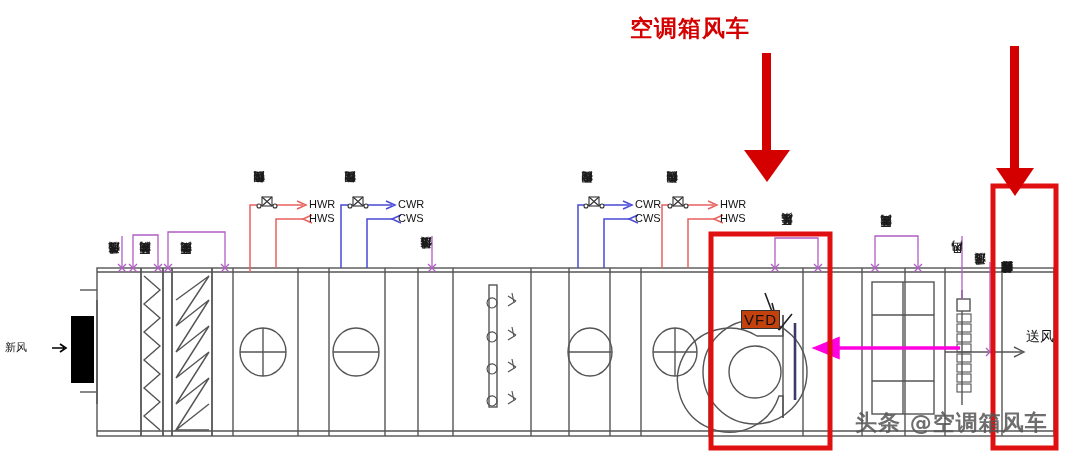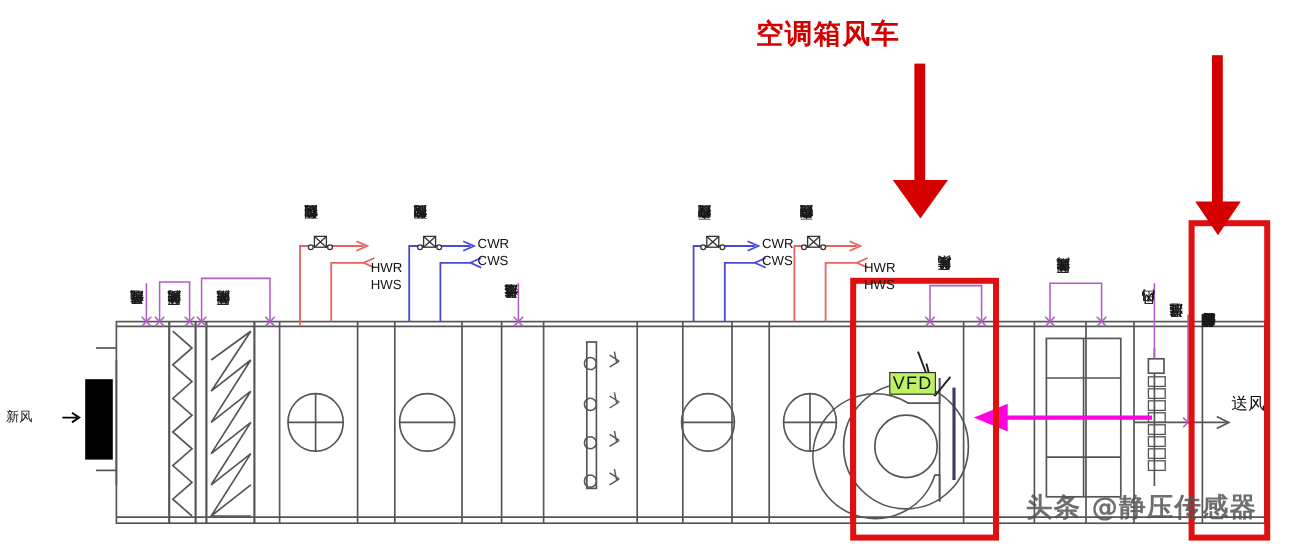--- a/index.html
+++ b/index.html
@@ -37,21 +37,21 @@
     transform:rotate(180deg);
   }
 
   
   .pipelbl{
     position:absolute;
     font-size:11px;
     font-family:"Liberation Sans",sans-serif;
     white-space:nowrap;
   }
-  .pipelbl.hot{color:#111;margin-top:20px;}
+  .pipelbl.hot{color:#111;}
   .pipelbl.cold{color:#111;}
 
   
   .txt{position:absolute;font-size:13px;color:#111;white-space:nowrap;
        font-family:"DejaVu Sans","Liberation Sans",sans-serif;}
 
   
   #watermark{
     position:absolute;
     left:855px;top:408px;
@@ -60,21 +60,21 @@
     font-weight:bold;
     letter-spacing:1px;
     white-space:nowrap;
     font-family:"DejaVu Sans","Liberation Sans",sans-serif;
     opacity:.85;
   }
   svg{position:absolute;left:0;top:0;}
   .vfdbox{
     position:absolute;
     border:1px solid #333;
-    background:#bef264;
+    background:#c2410c;
     font-size:15px;
     letter-spacing:1px;
     color:#111;
     padding:0 2px;
     font-family:"Liberation Sans",sans-serif;
     line-height:17px;
   }
 </style>
 </head>
 <body>
@@ -333,15 +333,15 @@
 
   <div class="pipelbl cold" style="left:398px;top:198px;">CWR</div>
   <div class="pipelbl cold" style="left:398px;top:212px;">CWS</div>
 
   <div class="pipelbl cold" style="left:635px;top:198px;">CWR</div>
   <div class="pipelbl cold" style="left:635px;top:212px;">CWS</div>
 
   <div class="pipelbl hot" style="left:720px;top:198px;">HWR</div>
   <div class="pipelbl hot" style="left:720px;top:212px;">HWS</div>
 
-  <div id="watermark">头条 @静压传感器</div>
+  <div id="watermark">头条 @空调箱风车</div>
 
 </div>
 
 </body></html>

